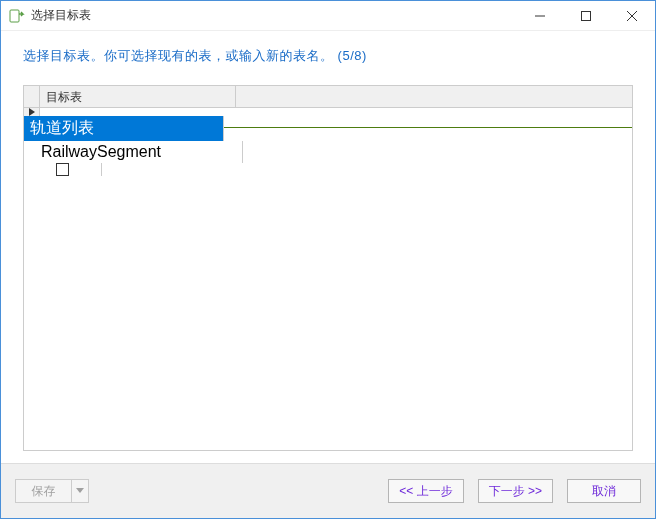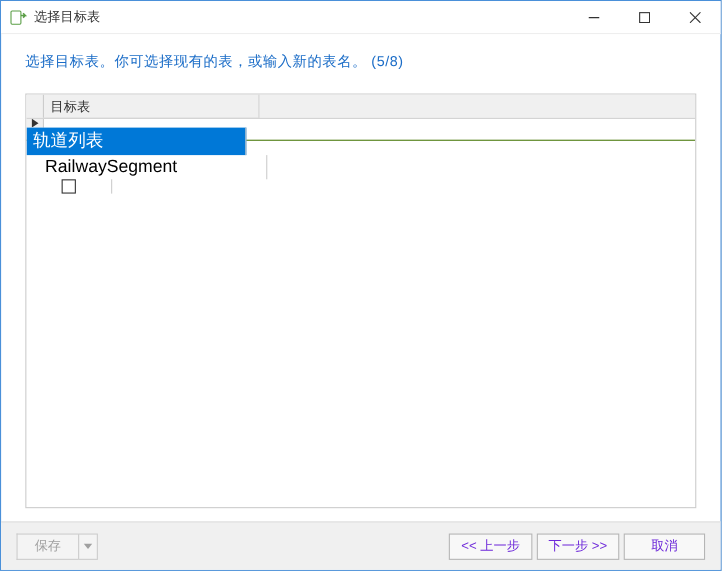--- a/index.html
+++ b/index.html
@@ -48,22 +48,22 @@
   .cell-target { width: 219px; padding: 2px 17px; border-right: 1px solid #ccc; }
   .cell-new {
     width: 78px; border-right: 1px solid #ccc; display: flex; align-items: center;
     justify-content: center;
   }
   .cell-tail { flex: 1; }
   .checkbox {
     width: 13px; height: 13px; border: 1px solid #333; background: #fff;
   }
   .footer {
-    height: 44px; border-top: 1px solid #ddd; background: #f0f0f0;
-    display: flex; align-items: center; padding: 0 14px; gap: 4px;
+    height: 55px; border-top: 1px solid #ddd; background: #f0f0f0;
+    display: flex; align-items: center; padding: 0 14px; gap: 14px;
   }
   .footer-spacer { flex: 1; }
   .btn {
     min-width: 74px; height: 24px; font-size: 12px; background: #f8f8f8;
     border: 1px solid #b5b5b5; padding: 0 10px; display: flex; align-items: center;
     justify-content: center; color: #6d28d9;
   }
   .btn.disabled { color: #a0a0a0; border-color: #ccc; background: #f4f4f4; }
   .btn-save { display: flex; }
   .btn-save .main { min-width: 56px; border-right: none; }

